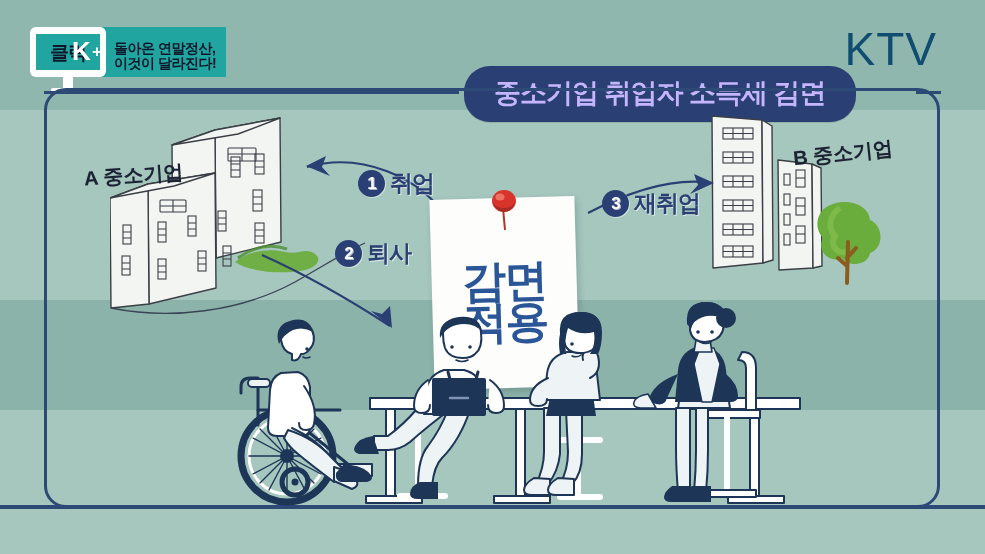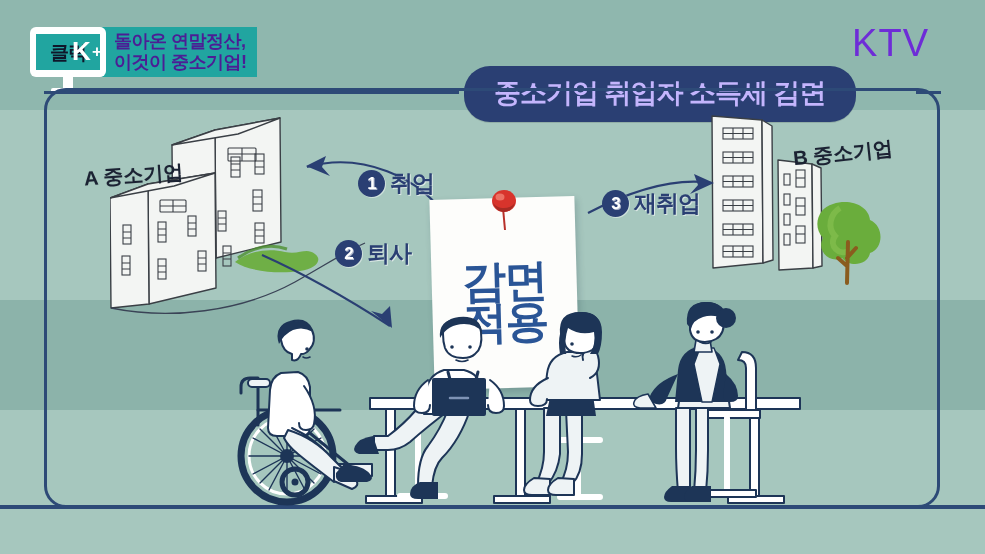--- a/index.html
+++ b/index.html
@@ -36,22 +36,22 @@
 
   
   .frame {
     position:absolute; left:44px; top:88px; width:896px; height:420px;
     border:3px solid #2d4a77; border-radius:22px;
     pointer-events:none;
   }
 
   
   .ktv {
-    position:absolute; right:56px; top:22px;
-    color:#6d28d9; font-size:38px; font-weight:400;
+    position:absolute; right:48px; top:22px;
+    color:#0c4a6e; font-size:46px; font-weight:400;
     letter-spacing:1px; font-family:"Liberation Sans", sans-serif;
     opacity:.97;
   }
 
   
   .logo-wrap { position:absolute; left:30px; top:27px; display:flex; align-items:stretch; }
   .logo-monitor {
     width:76px; height:50px; background:#ffffff;
     border-radius:6px; position:relative;
     display:flex; align-items:center; justify-content:center;
@@ -70,23 +70,23 @@
   }
   .logo-stand {
     position:absolute; left:50%; top:50px; transform:translateX(-50%);
     width:10px; height:11px; background:#ffffff;
   }
   .logo-base {
     position:absolute; left:50%; top:61px; transform:translateX(-50%);
     width:34px; height:5px; background:#ffffff; border-radius:2px;
   }
   .logo-text {
-    background:#21a5a0; color:#4c1d95; padding:4px 10px 5px 12px;
-    margin-left:-4px; display:flex; flex-direction:column; justify-content:center;
-    line-height:1.12; font-size:18px; font-weight:bold; letter-spacing:-.5px;
+    background:#21a5a0; color:#0f172a; padding:4px 10px 5px 12px;
+    margin-left:-4px; display:flex; flex-direction:column; justify-content:flex-end;
+    line-height:1.12; font-size:14px; font-weight:bold; letter-spacing:-.5px;
   }
   .logo-text span { display:block; }
 
   
   .title-rule {
     position:absolute; top:91px; height:3px; background:#2d4a77;
   }
   .title-rule.left  { left:44px;  width:415px; }
   .title-rule.right { right:44px; width:25px; }
   .title-pill {
@@ -168,21 +168,21 @@
       <div class="logo-inner">
         <span>클릭</span>
       </div>
       <span class="logo-k" style="position:absolute;left:43px;top:9px;">K</span>
       <span class="logo-plus" style="position:absolute;left:61px;top:15px;">+</span>
       <div class="logo-stand"></div>
       <div class="logo-base"></div>
     </div>
     <div class="logo-text">
       <span>돌아온 연말정산,</span>
-      <span>이것이 중소기업!</span>
+      <span>이것이 달라진다!</span>
     </div>
   </div>
 
   <div class="title-rule left"></div>
   <div class="title-rule right"></div>
   <div class="title-pill">중소기업 취업자 소득세 감면</div>
 
   <div class="frame"></div>
 
   <svg class="sketch bldg-left" width="260" height="210" viewBox="0 0 260 210">

